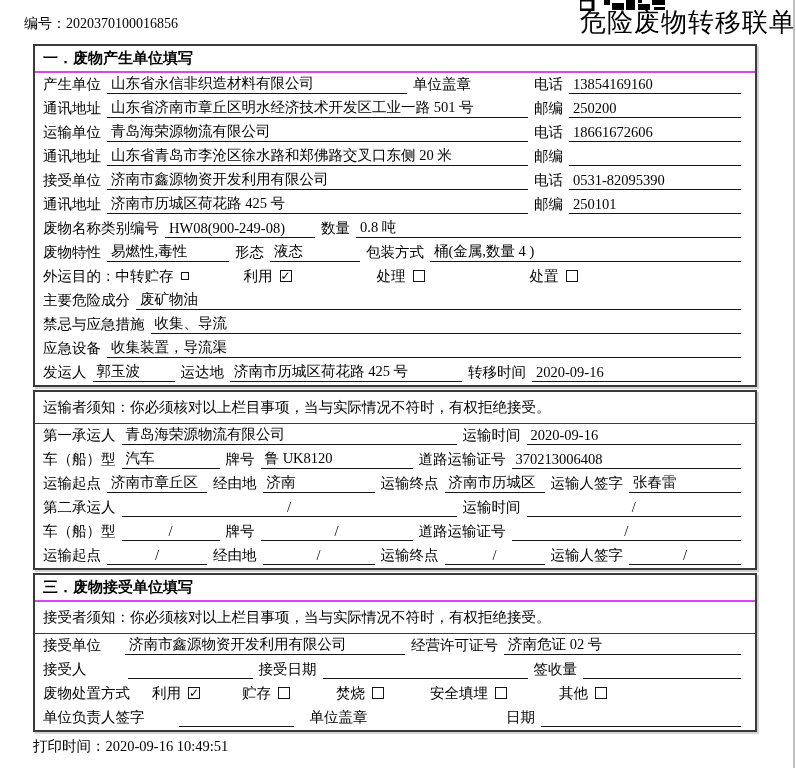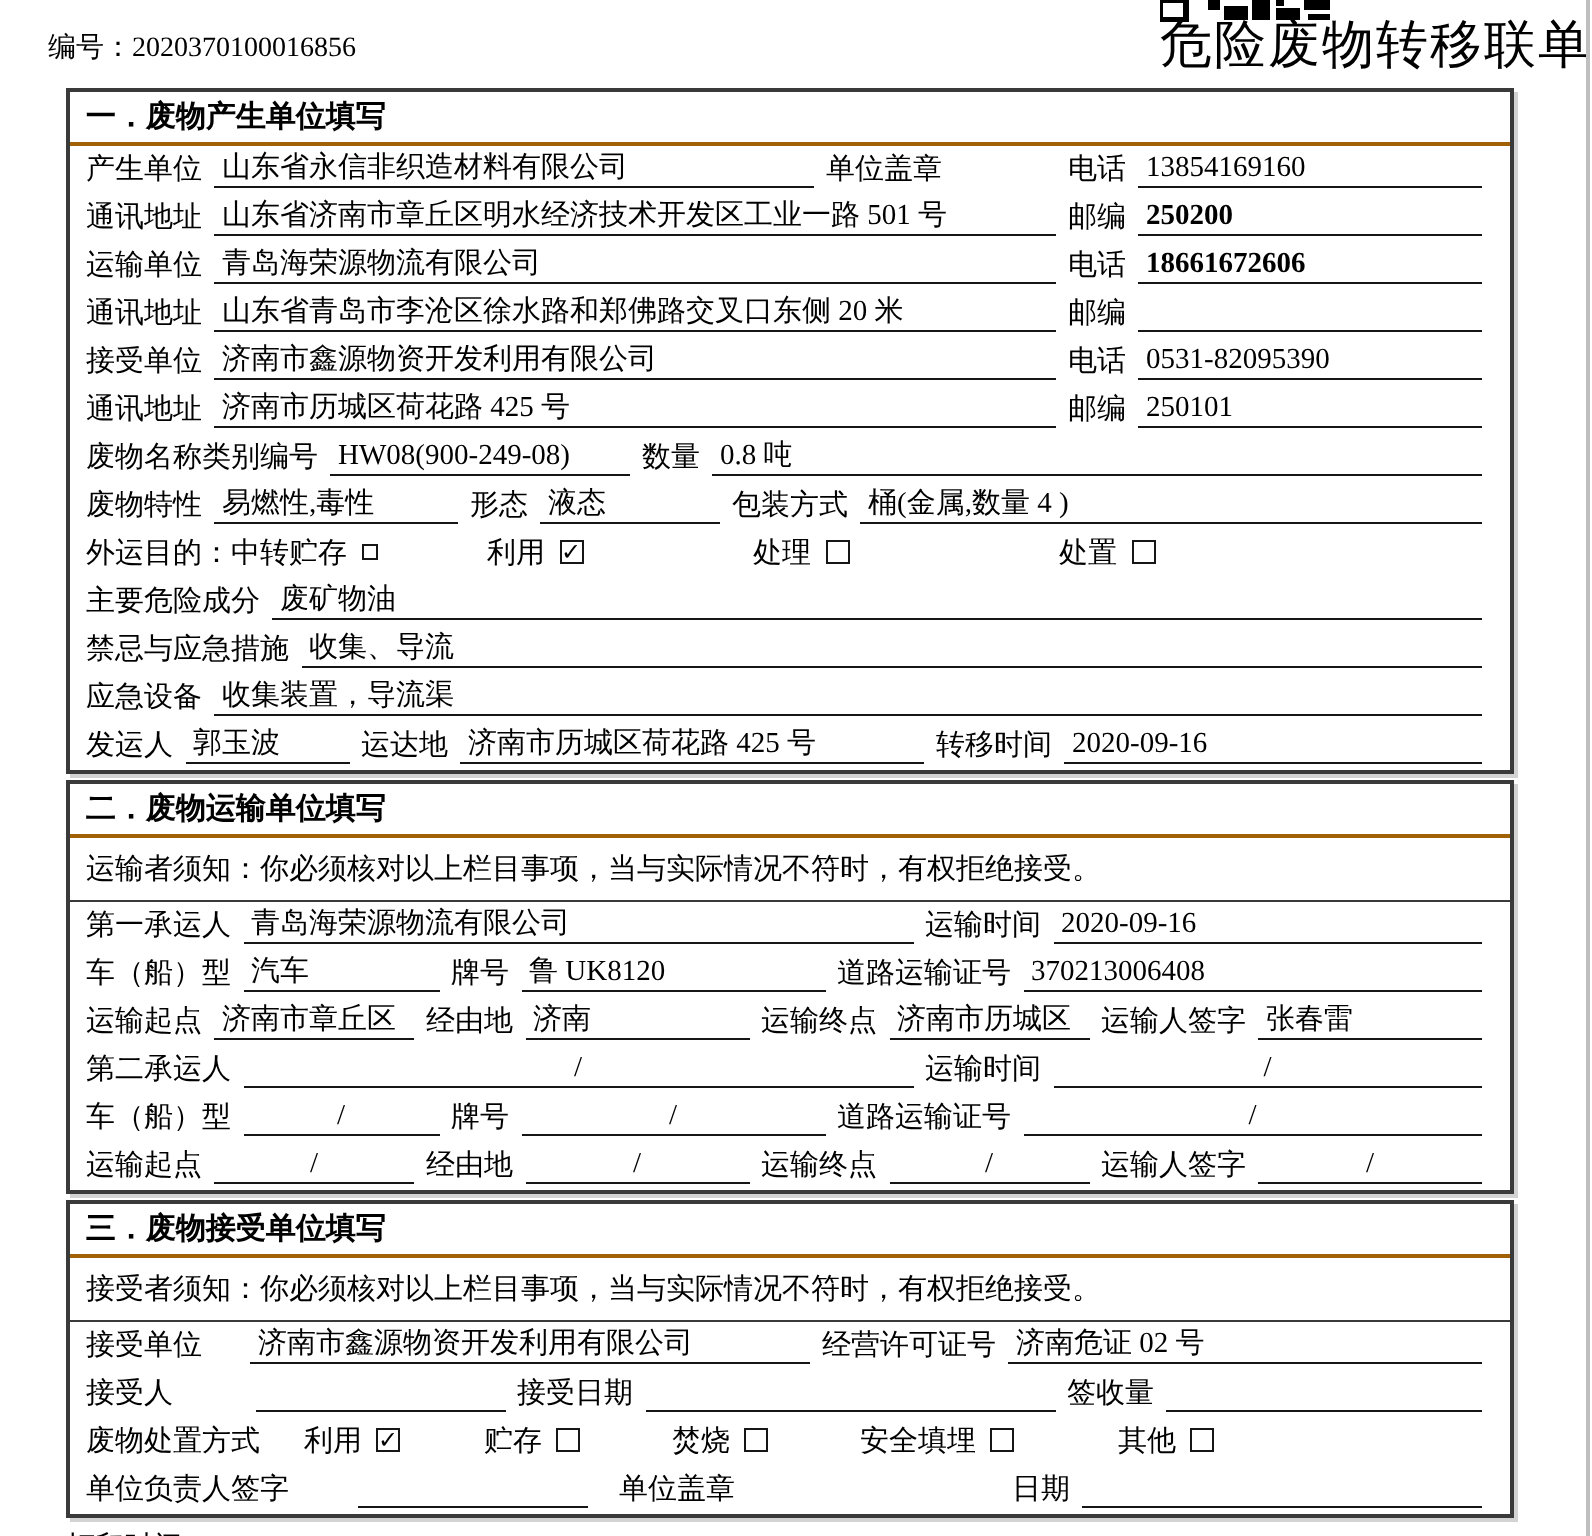--- a/index.html
+++ b/index.html
@@ -20,21 +20,21 @@
   .page-edge { position:absolute; right:1px; top:0; width:2px; height:768px; background:#bfbfbf; }
 
   .form-wrap { margin-left:33px; width:724px; }
   .form-box {
     border:2px solid #3a3a3a; background:#fff; margin-bottom:3px;
     box-shadow:2px 2px 0 rgba(145,145,145,.4);
   }
   .sec-title {
     font-family:"Liberation Sans","DejaVu Sans",sans-serif;
     font-weight:bold; font-size:15px; padding:3px 8px 3px;
-    border-bottom:2px solid #a16207;
+    border-bottom:2px solid #d946ef;
   }
   .note-row { font-size:14.5px; padding:6px 8px 6px; border-bottom:1px solid #3a3a3a; }
   .row {
     display:flex; align-items:flex-end;
     height:24px; padding:0 8px 3px; font-size:14.5px;
   }
   .lbl { white-space:nowrap; flex:0 0 auto; }
   .val {
     border-bottom:1px solid #161616; padding:0 4px; margin:0 6px;
     white-space:nowrap; flex:0 0 auto; min-height:17px; overflow:hidden;
@@ -79,27 +79,27 @@
         <span class="val" style="width: 300px;">山东省永信非织造材料有限公司</span>
         <span class="lbl">单位盖章</span>
         <span class="sp"></span>
         <span class="lbl">电话</span>
         <span class="val" style="width: 172px;">13854169160</span>
       </div>
       <div class="row">
         <span class="lbl">通讯地址</span>
         <span class="val fx">山东省济南市章丘区明水经济技术开发区工业一路 501 号</span>
         <span class="lbl">邮编</span>
-        <span class="val" style="width: 172px; font-weight: bold;">250200</span>
+        <span class="val" style="width: 172px;">250200</span>
       </div>
       <div class="row">
         <span class="lbl">运输单位</span>
         <span class="val fx">青岛海荣源物流有限公司</span>
         <span class="lbl">电话</span>
-        <span class="val" style="width: 172px; font-weight: bold;">18661672606</span>
+        <span class="val" style="width: 172px;">18661672606</span>
       </div>
       <div class="row">
         <span class="lbl">通讯地址</span>
         <span class="val fx">山东省青岛市李沧区徐水路和郑佛路交叉口东侧 20 米</span>
         <span class="lbl">邮编</span>
         <span class="val" style="width: 172px;"></span>
       </div>
       <div class="row">
         <span class="lbl">接受单位</span>
         <span class="val fx">济南市鑫源物资开发利用有限公司</span>
@@ -164,21 +164,20 @@
       <div class="row">
         <span class="lbl">发运人</span>
         <span class="val" style="width: 82px;">郭玉波</span>
         <span class="lbl">运达地</span>
         <span class="val" style="width: 232px;">济南市历城区荷花路 425 号</span>
         <span class="lbl">转移时间</span>
         <span class="val fx">2020-09-16</span>
       </div>
     </div>
     <div class="form-box">
-      <div class="sec-title">二．废物运输单位填写</div>
       <div class="note-row">运输者须知：你必须核对以上栏目事项，当与实际情况不符时，有权拒绝接受。</div>
       <div class="row">
         <span class="lbl">第一承运人</span>
         <span class="val" style="width: 335px;">青岛海荣源物流有限公司</span>
         <span class="lbl">运输时间</span>
         <span class="val fx">2020-09-16</span>
       </div>
       <div class="row">
         <span class="lbl">车（船）型</span>
         <span class="val" style="width: 98px;">汽车</span>

